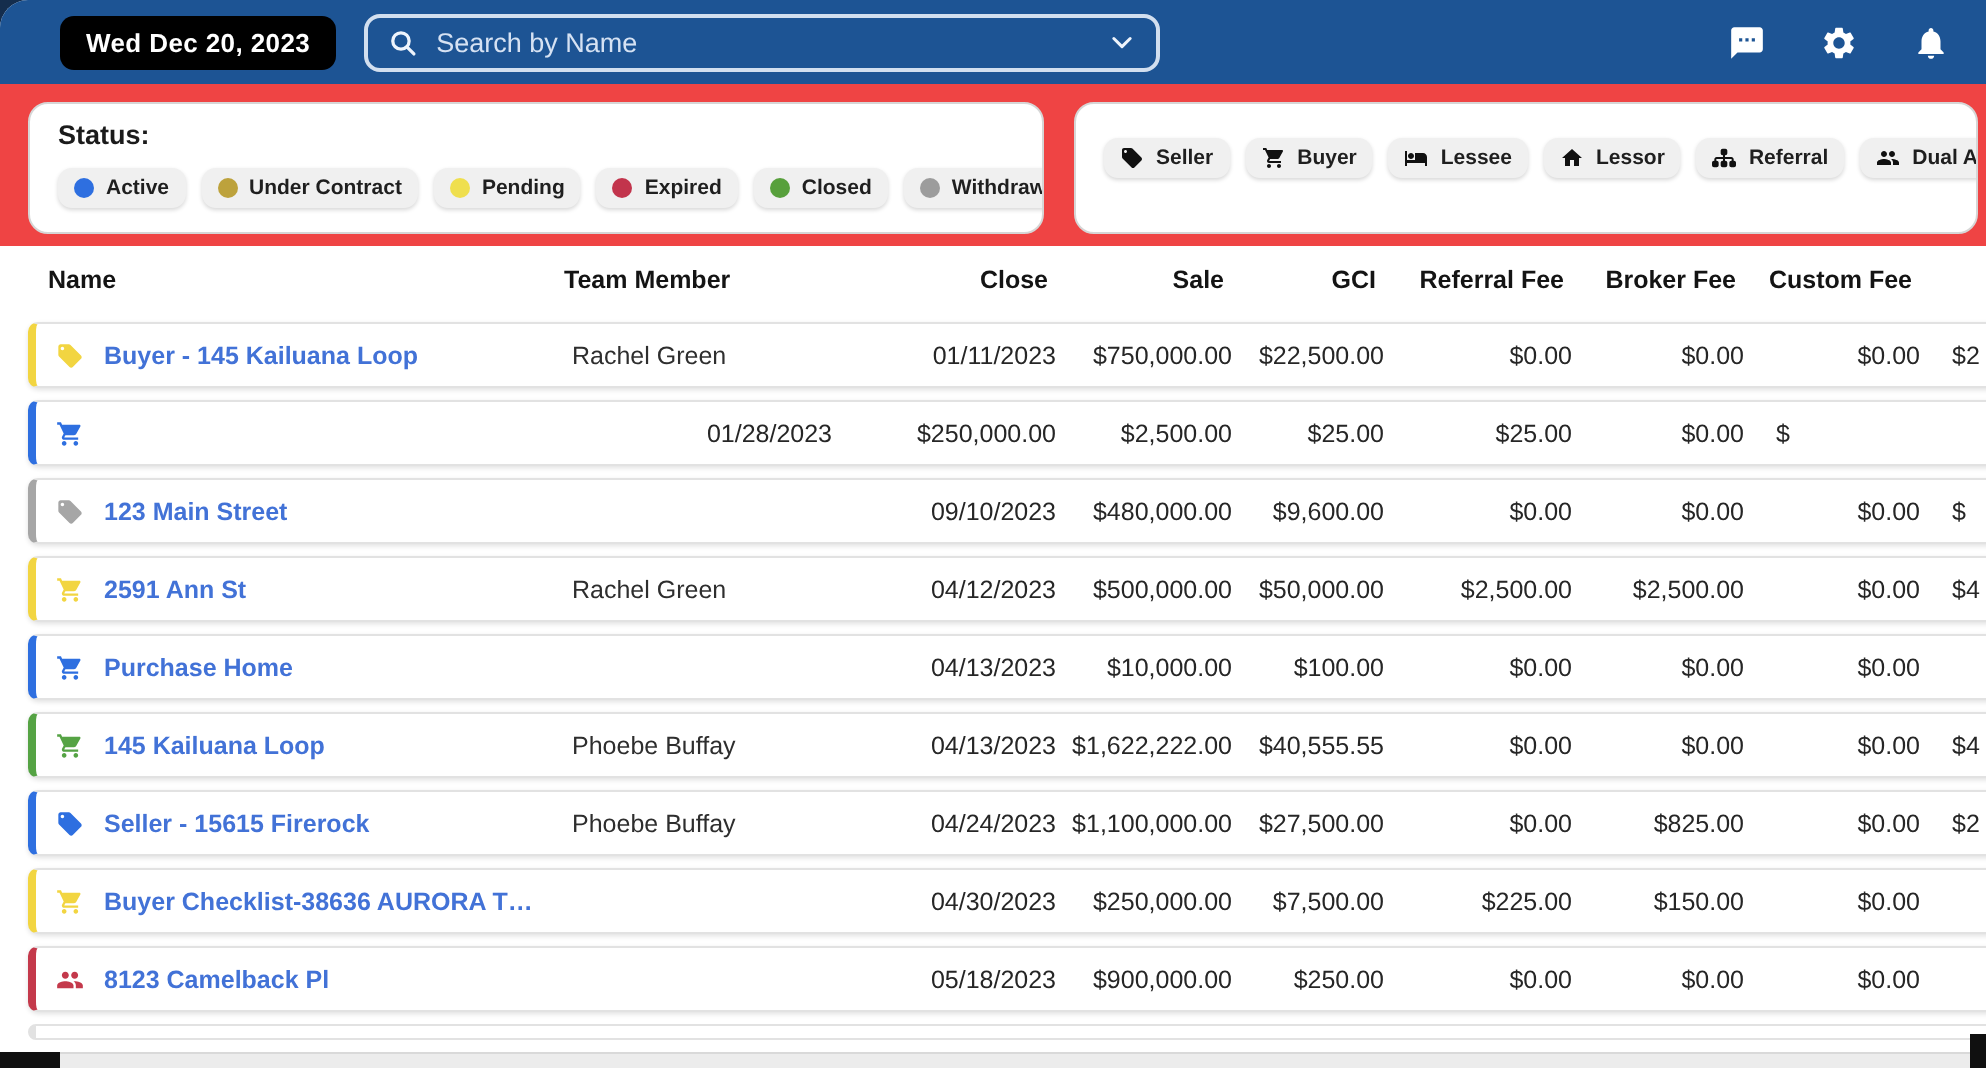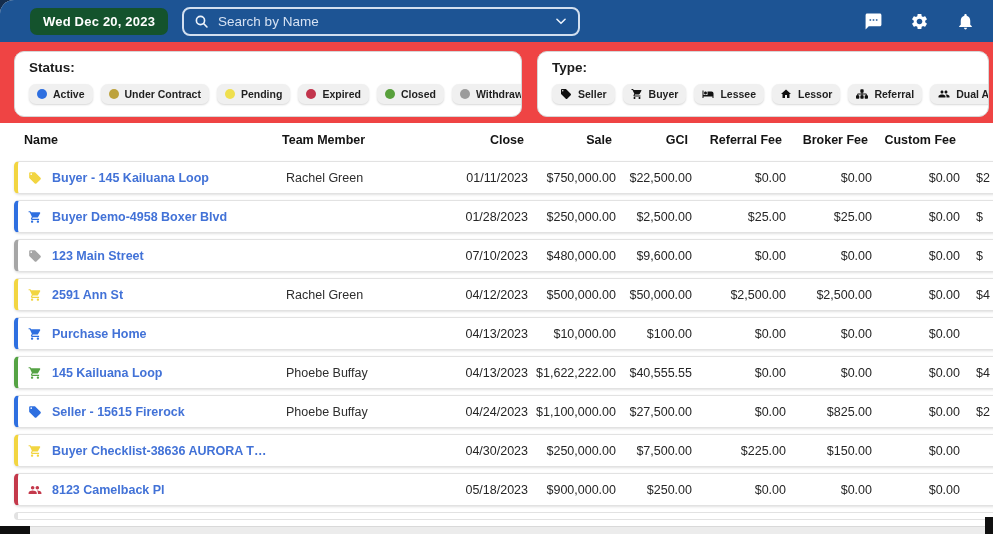--- a/index.html
+++ b/index.html
@@ -7,21 +7,21 @@
   body {
     width:993px; height:534px; overflow:hidden;
     background:#142d4d;
     font-family:"Liberation Sans", sans-serif;
     position:relative;
   }
   .app { position:absolute; inset:0; background:#fff; border-top-left-radius:14px; overflow:hidden; display:flex; flex-direction:column; }
 
   
   .topbar { flex:0 0 42px; background:#1d5494; display:flex; align-items:center; }
-  .date-chip { margin-left:30px; background:#14532d; color:#fff; font-size:13px; font-weight:700;
+  .date-chip { margin-left:30px; background:#000000; color:#fff; font-size:13px; font-weight:700;
     padding:6px 13px; border-radius:7px; letter-spacing:.2px; cursor:pointer; white-space:nowrap; }
   .search { margin-left:14px; width:398px; height:29px; border:2px solid rgba(236,243,252,.88); border-radius:8px;
     display:flex; align-items:center; padding:0 10px; gap:7px; }
   .search input { flex:1; background:transparent; border:none; outline:none; color:#eef4fc; font-size:13.5px; font-family:inherit; }
   .search input::placeholder { color:#d6e2f3; }
   .topbar-icons { margin-left:auto; display:flex; align-items:center; gap:27px; margin-right:18px; }
   .tb-icon { display:flex; cursor:pointer; }
 
   
   .filters { display:flex; gap:15px; padding:9px 4px 6px 14px; background:#ef4444; align-items:stretch; }
@@ -123,21 +123,20 @@
             <span class="dot" style="background:#58a03c"></span>
             <span>Closed</span>
           </span>
           <span class="badge">
             <span class="dot" style="background:#9c9c9c"></span>
             <span>Withdrawn</span>
           </span>
         </div>
     </div>
     <div class="panel panel-type">
-      <div class="panel-title">Type:</div>
       <div class="badges">
           <span class="badge">
             <svg width="12" height="12" viewBox="0 0 24 24" fill="#111">
               <path d="M21.41 11.58l-9-9C12.05 2.22 11.55 2 11 2H4c-1.1 0-2 .9-2 2v7c0 .55.22 1.05.59 1.41l9 9c.36.37.86.59 1.41.59.55 0 1.05-.22 1.41-.59l7-7c.37-.36.59-.86.59-1.41 0-.55-.23-1.06-.59-1.42zM5.5 7C4.67 7 4 6.33 4 5.5S4.67 4 5.5 4 7 4.67 7 5.5 6.33 7 5.5 7z"></path>
             </svg>
             <span>Seller</span>
           </span>
           <span class="badge">
             <svg width="12" height="12" viewBox="0 0 24 24" fill="#111">
               <path d="M7 18c-1.1 0-1.99.9-1.99 2S5.9 22 7 22s2-.9 2-2-.9-2-2-2zM1 2v2h2l3.6 7.59-1.35 2.45c-.16.28-.25.61-.25.96 0 1.1.9 2 2 2h12v-2H7.42c-.14 0-.25-.11-.25-.25l.03-.12.9-1.63h7.45c.75 0 1.41-.41 1.75-1.03l3.58-6.49c.08-.14.12-.31.12-.47 0-.55-.45-1-1-1H5.21l-.94-2H1zm16 16c-1.1 0-1.99.9-1.99 2s.89 2 1.99 2 2-.9 2-2-.9-2-2-2z"></path>
@@ -200,39 +199,38 @@
         <span class="num">$0.00</span>
         <span class="num">$0.00</span>
         <span class="extra-cell">$2</span>
       </div>
       <div class="row" style="border-left-color:#2e6fe0">
         <span class="icon-cell">
           <svg width="14" height="14" viewBox="0 0 24 24" fill="#2e6fe0">
             <path d="M7 18c-1.1 0-1.99.9-1.99 2S5.9 22 7 22s2-.9 2-2-.9-2-2-2zM1 2v2h2l3.6 7.59-1.35 2.45c-.16.28-.25.61-.25.96 0 1.1.9 2 2 2h12v-2H7.42c-.14 0-.25-.11-.25-.25l.03-.12.9-1.63h7.45c.75 0 1.41-.41 1.75-1.03l3.58-6.49c.08-.14.12-.31.12-.47 0-.55-.45-1-1-1H5.21l-.94-2H1zm16 16c-1.1 0-1.99.9-1.99 2s.89 2 1.99 2 2-.9 2-2-.9-2-2-2z"></path>
           </svg>
         </span>
-        <a class="name-cell">Buyer Demo-4958 Boxer Blvd</a>
         <span class="team-cell"></span>
         <span class="num">01/28/2023</span>
         <span class="num">$250,000.00</span>
         <span class="num">$2,500.00</span>
         <span class="num">$25.00</span>
         <span class="num">$25.00</span>
         <span class="num">$0.00</span>
         <span class="extra-cell">$</span>
       </div>
       <div class="row" style="border-left-color:#a6a6a6">
         <span class="icon-cell">
           <svg width="14" height="14" viewBox="0 0 24 24" fill="#a6a6a6">
             <path d="M21.41 11.58l-9-9C12.05 2.22 11.55 2 11 2H4c-1.1 0-2 .9-2 2v7c0 .55.22 1.05.59 1.41l9 9c.36.37.86.59 1.41.59.55 0 1.05-.22 1.41-.59l7-7c.37-.36.59-.86.59-1.41 0-.55-.23-1.06-.59-1.42zM5.5 7C4.67 7 4 6.33 4 5.5S4.67 4 5.5 4 7 4.67 7 5.5 6.33 7 5.5 7z"></path>
           </svg>
         </span>
         <a class="name-cell">123 Main Street</a>
         <span class="team-cell"></span>
-        <span class="num">07/10/2023</span>
+        <span class="num">09/10/2023</span>
         <span class="num">$480,000.00</span>
         <span class="num">$9,600.00</span>
         <span class="num">$0.00</span>
         <span class="num">$0.00</span>
         <span class="num">$0.00</span>
         <span class="extra-cell">$</span>
       </div>
       <div class="row" style="border-left-color:#f2d541">
         <span class="icon-cell">
           <svg width="14" height="14" viewBox="0 0 24 24" fill="#f2d541">

